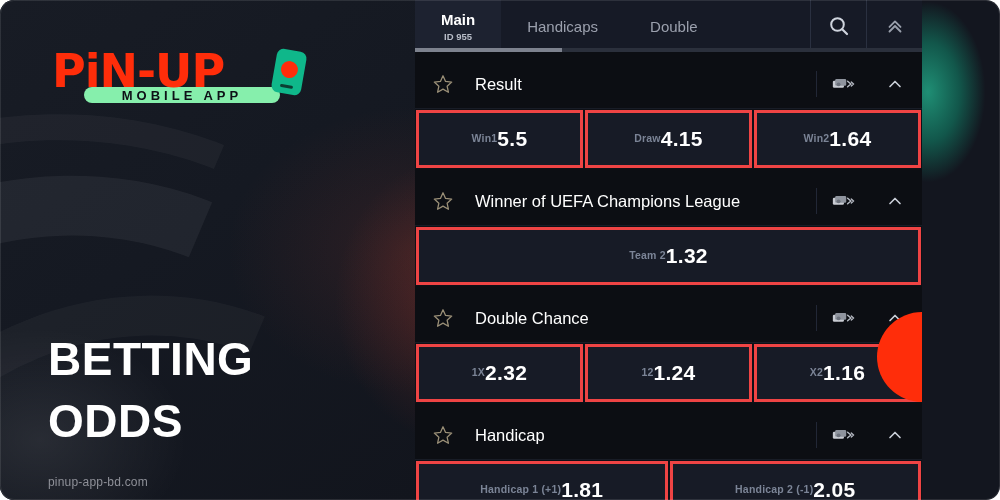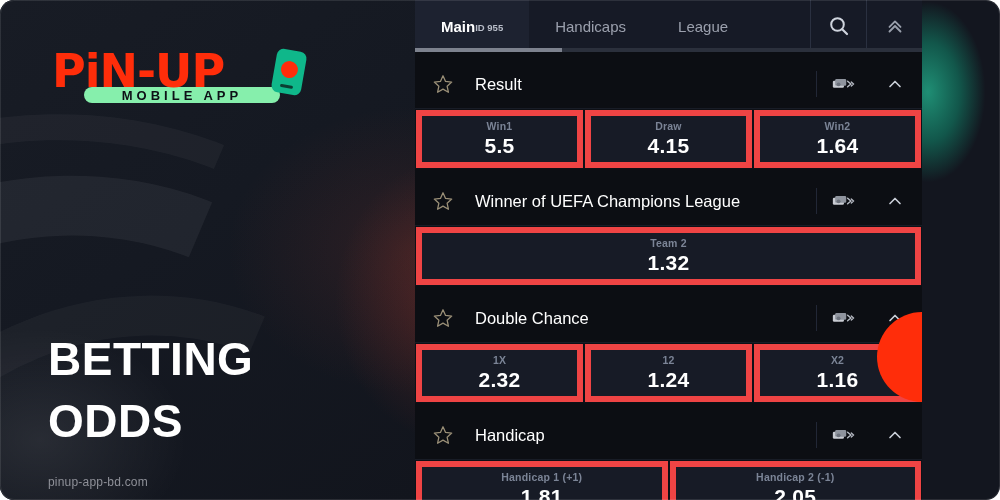--- a/index.html
+++ b/index.html
@@ -120,21 +120,21 @@
   }
 
   
   .tabbar{
     position:relative; height:52px;
     background:#161a26;
     display:flex; align-items:stretch;
   }
   .tab{
     flex:0 0 auto;
-    display:flex; 
+    display:flex; flex-direction:column;
     align-items:center; justify-content:center;
     padding:6px 26px;
     cursor:pointer;
   }
   .tab.active{ background:#1d2230; }
   .tab-label{ font-size:15px; color:#9ba0ad; font-weight:normal; }
   .tab.active .tab-label{ color:#ffffff; font-weight:bold; }
   .tab-sub{ font-size:9.5px; color:#b9bec9; font-weight:bold; margin-top:3px; }
   .tab-spacer{ flex:1 1 auto; }
   .icon-btn{
@@ -166,23 +166,23 @@
   }
   .cash-icon{ width:52px; display:flex; align-items:center; justify-content:center;
               border-left:1px solid #222736; height:26px; }
   .chev{ width:54px; display:flex; align-items:center; justify-content:center; }
 
   .odds-row{ display:flex; background:#0e1016; padding:0; }
   .odd{
     flex:1 1 0;
     height:58px;
     background:#171b26;
-    border:6px solid #ef4444;
+    border:3px solid #ef4444;
     margin:1px;
-    display:flex; flex-direction:column;
+    display:flex; flex-direction:row;
     align-items:center; justify-content:center;
     cursor:pointer;
   }
   .odd-label{ font-size:10.5px; color:#7b8496; font-weight:bold; margin-bottom:2px; letter-spacing:.2px; }
   .odd-value{ font-size:21px; color:#ffffff; font-weight:bold; letter-spacing:.3px; }
   .circle-clip{
     position:absolute; left:415px; top:0; width:507px; height:500px;
     overflow:hidden; z-index:8; pointer-events:none;
   }
   .circle-clip .rc{
@@ -228,21 +228,21 @@
       <div class="tab active">
         <span class="tab-label">Main</span>
         <span class="tab-sub">ID 955</span>
       </div>
 
       <div class="tab">
         <span class="tab-label">Handicaps</span>
       </div>
 
       <div class="tab">
-        <span class="tab-label">League</span>
+        <span class="tab-label">Double</span>
       </div>
 
       <div class="tab-spacer"></div>
 
       <div class="icon-btn bordered">
         <svg width="24" height="24" viewBox="0 0 24 24" fill="none">
           <circle cx="10.5" cy="10.5" r="6.3" stroke="#cfd4dd" stroke-width="2"></circle>
           <line x1="15.2" y1="15.2" x2="20" y2="20" stroke="#cfd4dd" stroke-width="2.2" stroke-linecap="round"></line>
         </svg>
       </div>

